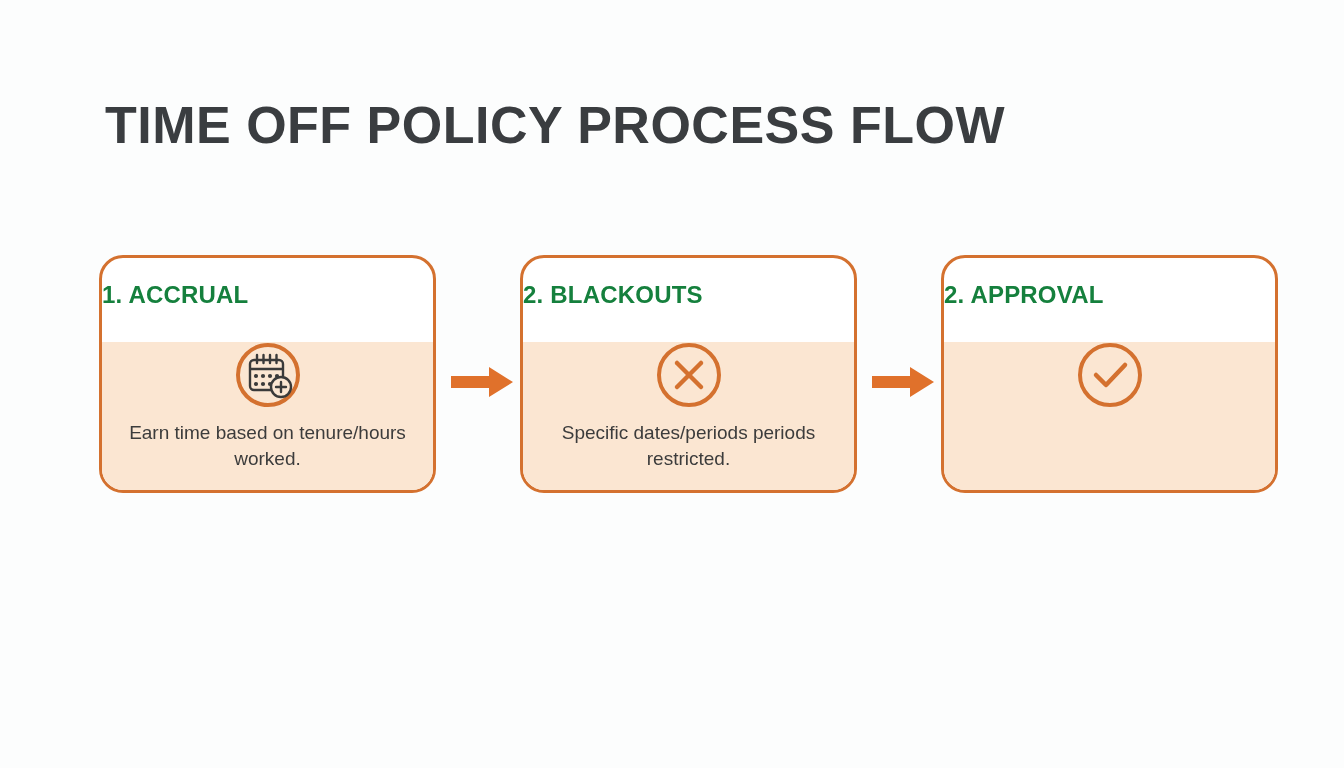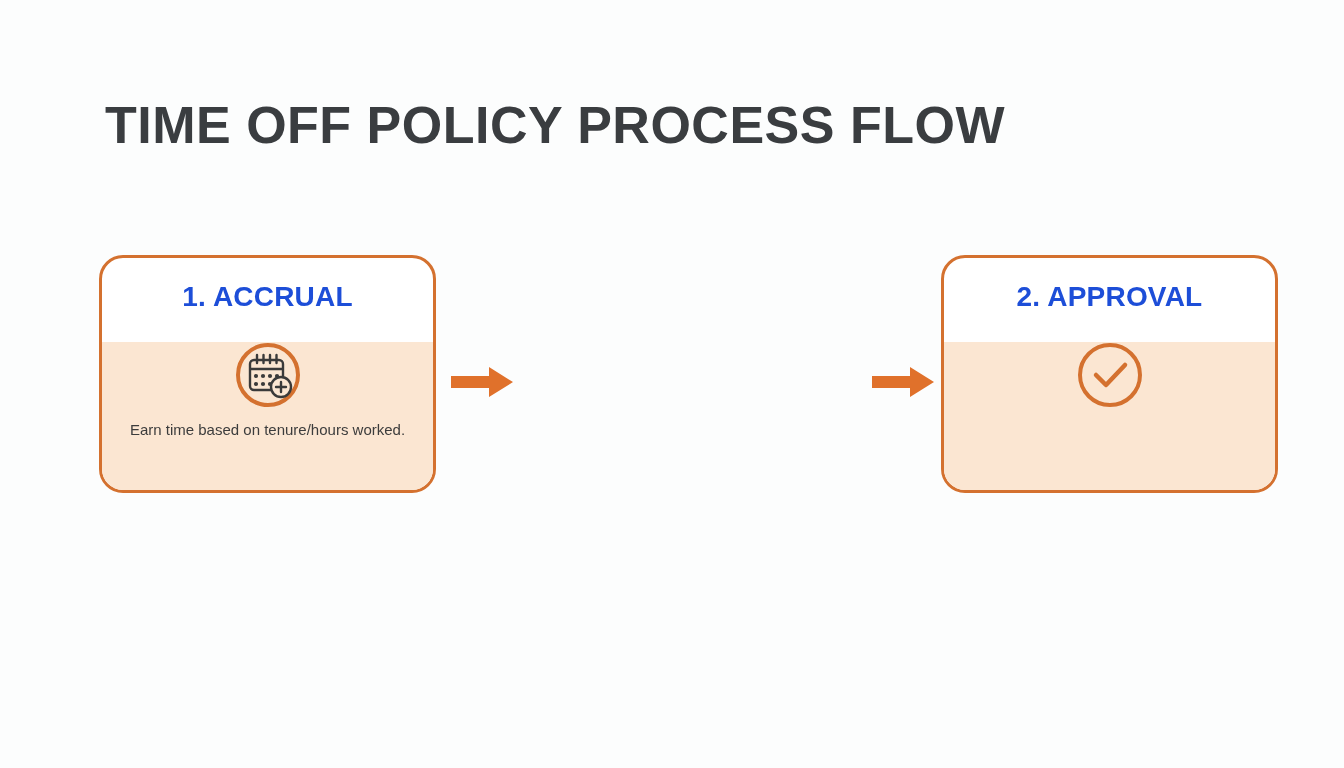--- a/index.html
+++ b/index.html
@@ -67,24 +67,23 @@
     top: 84px;
     bottom: 0;
     background: #fbe6d2;
   }
 
   .card-header {
     position: absolute;
     left: 0;
     right: 0;
     top: 24px;
-    text-align: center;
-    font-size: 28px;
+    font-size: 24px;
     font-weight: bold;
-    color: #1d4ed8;
+    color: #15803d;
     letter-spacing: 0.2px;
     line-height: 1.1;
     white-space: nowrap;
   }
 
   .card-icon {
     position: absolute;
     left: 50%;
     top: 82px;
     transform: translateX(-50%);
@@ -92,21 +91,21 @@
     height: 70px;
   }
   .card-icon svg { display: block; width: 70px; height: 70px; }
 
   .card-text {
     position: absolute;
     left: 14px;
     right: 14px;
     top: 162px;
     text-align: center;
-    font-size: 15px;
+    font-size: 19px;
     line-height: 1.38;
     color: #3c3c3c;
   }
 
   
   .flow-arrow {
     position: absolute;
     top: 110px;
     width: 62px;
     height: 34px;
@@ -154,20 +153,32 @@
       </div>
       <div class="card-text">Earn time based on tenure/hours worked.</div>
     </div>
 
     <div class="flow-arrow arrow-0">
       <svg viewBox="0 0 62 34" xmlns="http://www.w3.org/2000/svg">
         <path d="M0 11 L38 11 L38 2 L62 17 L38 32 L38 23 L0 23 Z" fill="#e0712b"></path>
       </svg>
     </div>
 
+    <div class="card pos-1">
+      <div class="card-body-fill"></div>
+      <div class="card-header">2. BLACKOUTS</div>
+      <div class="card-icon">
+        <svg viewBox="0 0 70 70" xmlns="http://www.w3.org/2000/svg">
+          <circle cx="35" cy="35" r="30" fill="none" stroke="#d4712f" stroke-width="4"></circle>
+          <line x1="23" y1="23" x2="47" y2="47" stroke="#d4712f" stroke-width="4.5" stroke-linecap="round"></line>
+          <line x1="47" y1="23" x2="23" y2="47" stroke="#d4712f" stroke-width="4.5" stroke-linecap="round"></line>
+        </svg>
+      </div>
+      <div class="card-text">Specific dates/periods periods restricted.</div>
+    </div>
 
     <div class="flow-arrow arrow-1">
       <svg viewBox="0 0 62 34" xmlns="http://www.w3.org/2000/svg">
         <path d="M0 11 L38 11 L38 2 L62 17 L38 32 L38 23 L0 23 Z" fill="#e0712b"></path>
       </svg>
     </div>
 
     <div class="card pos-2">
       <div class="card-body-fill"></div>
       <div class="card-header">2. APPROVAL</div>

